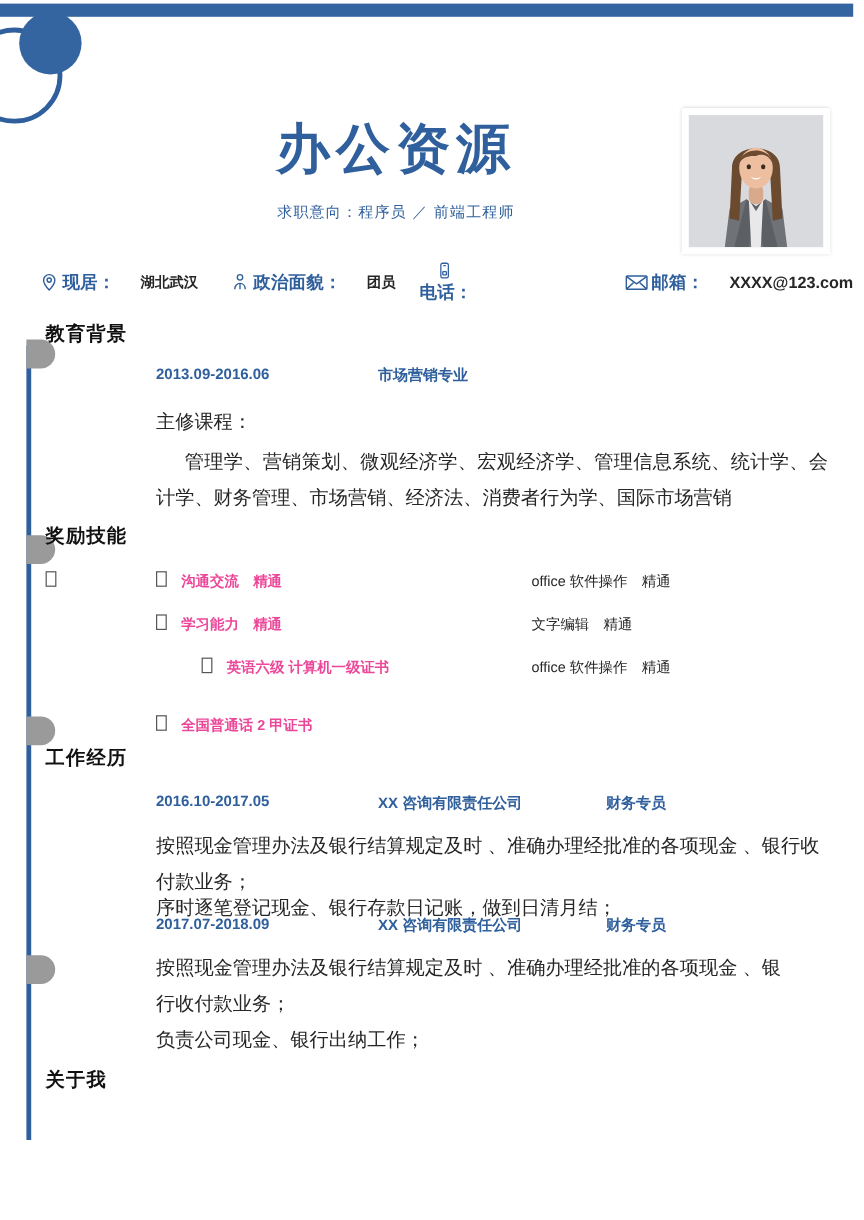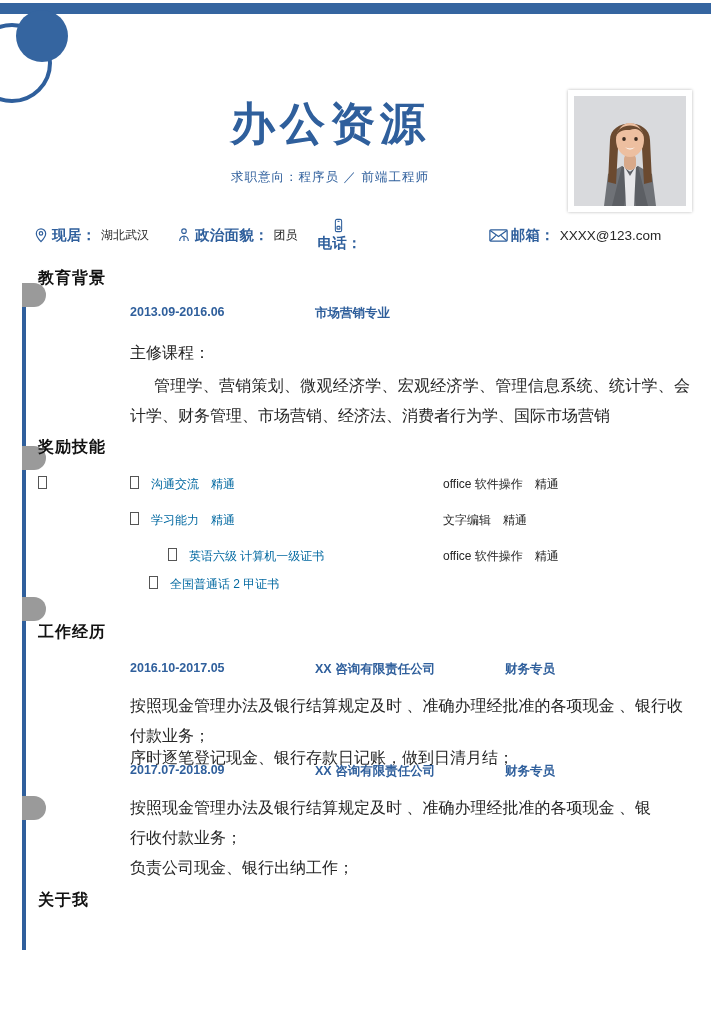--- a/index.html
+++ b/index.html
@@ -126,21 +126,22 @@
   }
   .c-label {
     font-size: 14.5px;
     font-weight: bold;
     color: #2f5f9c;
     letter-spacing: 0.2px;
   }
   .c-value {
     font-size: 12px;
     color: #262626;
-    margin-left: 5px;
+    margin-left: 21px;
+    font-weight: bold;
   }
   .c-value.big { font-size: 13.5px; }
 
   
   .timeline {
     position: absolute;
     left: 22px;
     top: 288px;
     width: 4px;
     height: 662px;
@@ -189,22 +190,23 @@
   .skill-bullet {
     position: absolute;
     font-size: 12px;
     color: #262626;
     font-family: "DejaVu Sans", sans-serif;
   }
   .skill-left {
     position: absolute;
     left: 130px;
     font-size: 12px;
-    color: #0369a1;
-    white-space: nowrap;
+    color: #ec4899;
+    white-space: nowrap;
+    font-weight: bold;
   }
   .skill-right {
     position: absolute;
     left: 443px;
     font-size: 12px;
     color: #262626;
     white-space: nowrap;
   }
   .tofu {
     display: inline-block;
@@ -331,21 +333,21 @@
 
   <div class="skill-left" style="top:476px;"><span class="tofu"></span><span>沟通交流　精通</span></div>
   <div class="skill-right" style="top:476px;">office 软件操作　精通</div>
 
   <div class="skill-left" style="top:512px;"><span class="tofu"></span><span>学习能力　精通</span></div>
   <div class="skill-right" style="top:512px;text-align:center;">文字编辑　精通</div>
 
   <div class="skill-left" style="top:548px;padding-left:38px;"><span class="tofu"></span><span>英语六级  计算机一级证书</span></div>
   <div class="skill-right" style="top:548px;">office 软件操作　精通</div>
 
-  <div class="skill-left" style="top:576px;margin-left:19px;"><span class="tofu"></span><span>全国普通话 2 甲证书</span></div>
+  <div class="skill-left" style="top:596px;"><span class="tofu"></span><span>全国普通话 2 甲证书</span></div>
 
   <div class="sec-title" style="top:622px;">工作经历</div>
 
   <div class="job-head" style="top:661px;">
     <span class="col1">2016.10-2017.05</span>
     <span class="col2">XX 咨询有限责任公司</span>
     <span class="col3">财务专员</span>
   </div>
   <div class="body-text" style="left:130px;top:691px;width:560px;">按照现金管理办法及银行结算规定及时 、准确办理经批准的各项现金 、银行收付款业务；</div>
   <div class="body-text" style="left:130px;top:743px;width:560px;">序时逐笔登记现金、银行存款日记账，做到日清月结；</div>

